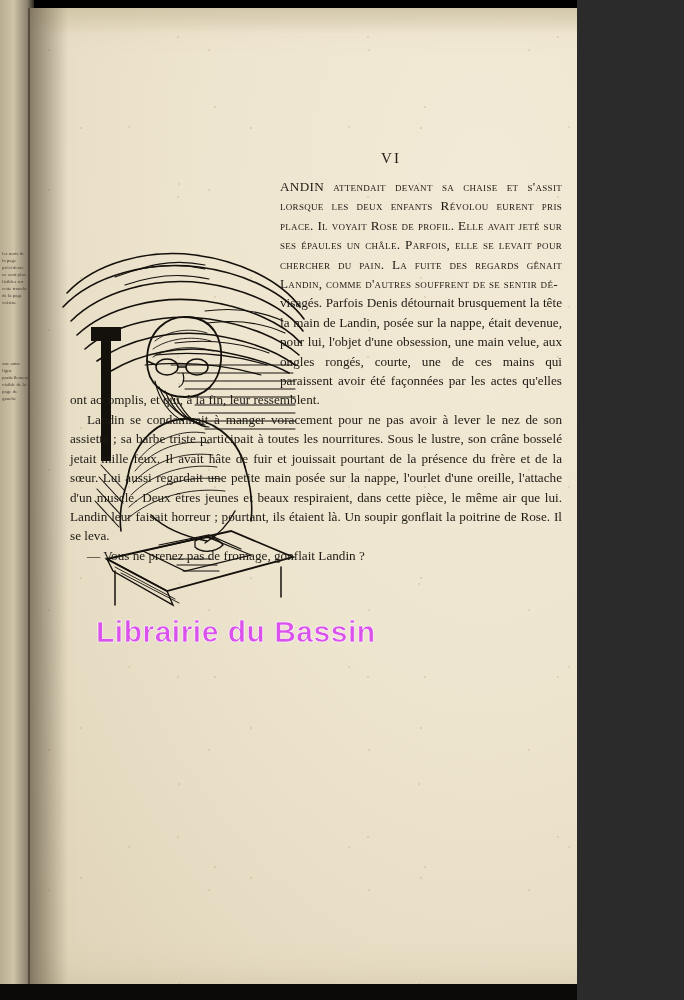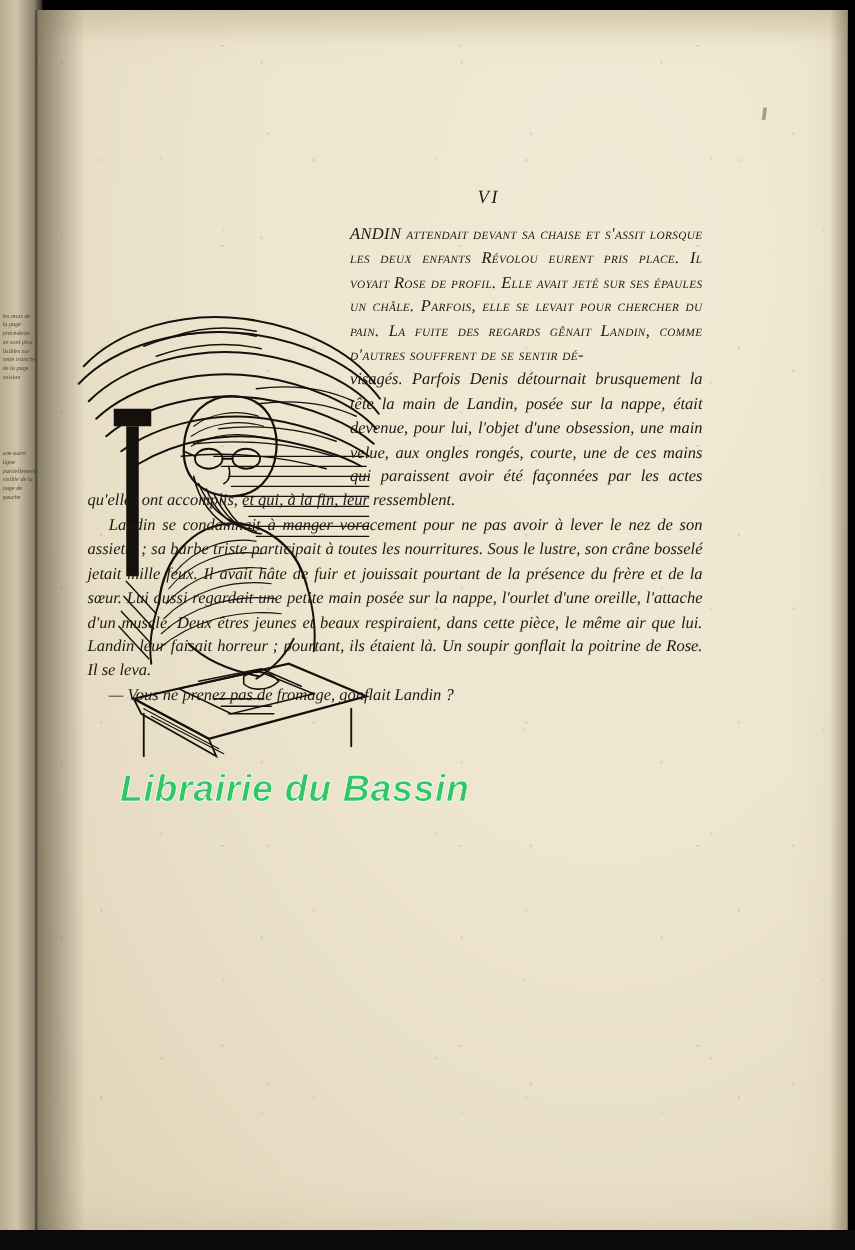--- a/index.html
+++ b/index.html
@@ -2,26 +2,25 @@
 <html><head>
 <meta charset="utf-8">
 <style>
   html, body {
     margin: 0;
     padding: 0;
     background: #2b2b2b;
   }
   #page {
     position: relative;
-    width: 684px;
+    width: 577px;
     height: 1000px;
     overflow: hidden;
     background: #0d0b08;
     font-family: "Liberation Serif", serif;
-    font-style: italic;
   }
 
   
   .bg-dark {
     position: absolute;
     inset: 0;
     background:
       linear-gradient(to right, #120f0c 0px, #191510 12px, #2a241c 20px, #0a0908 26px, #000 32px);
   }
 
@@ -148,21 +147,21 @@
     top: 615px;
     font-family: "Liberation Sans", sans-serif;
     font-size: 30px;
     font-weight: 700;
     color: #2f6fd0;
     letter-spacing: .5px;
     opacity: .92;
     white-space: nowrap;
   }
   .watermark .outline {
-    color: #22c55e;
+    color: #d946ef;
     -webkit-text-stroke: 0.6px #ffffff;
   }
 
   
   .speckles {
     position: absolute;
     inset: 0;
     pointer-events: none;
     opacity: .20;
     background-image:

